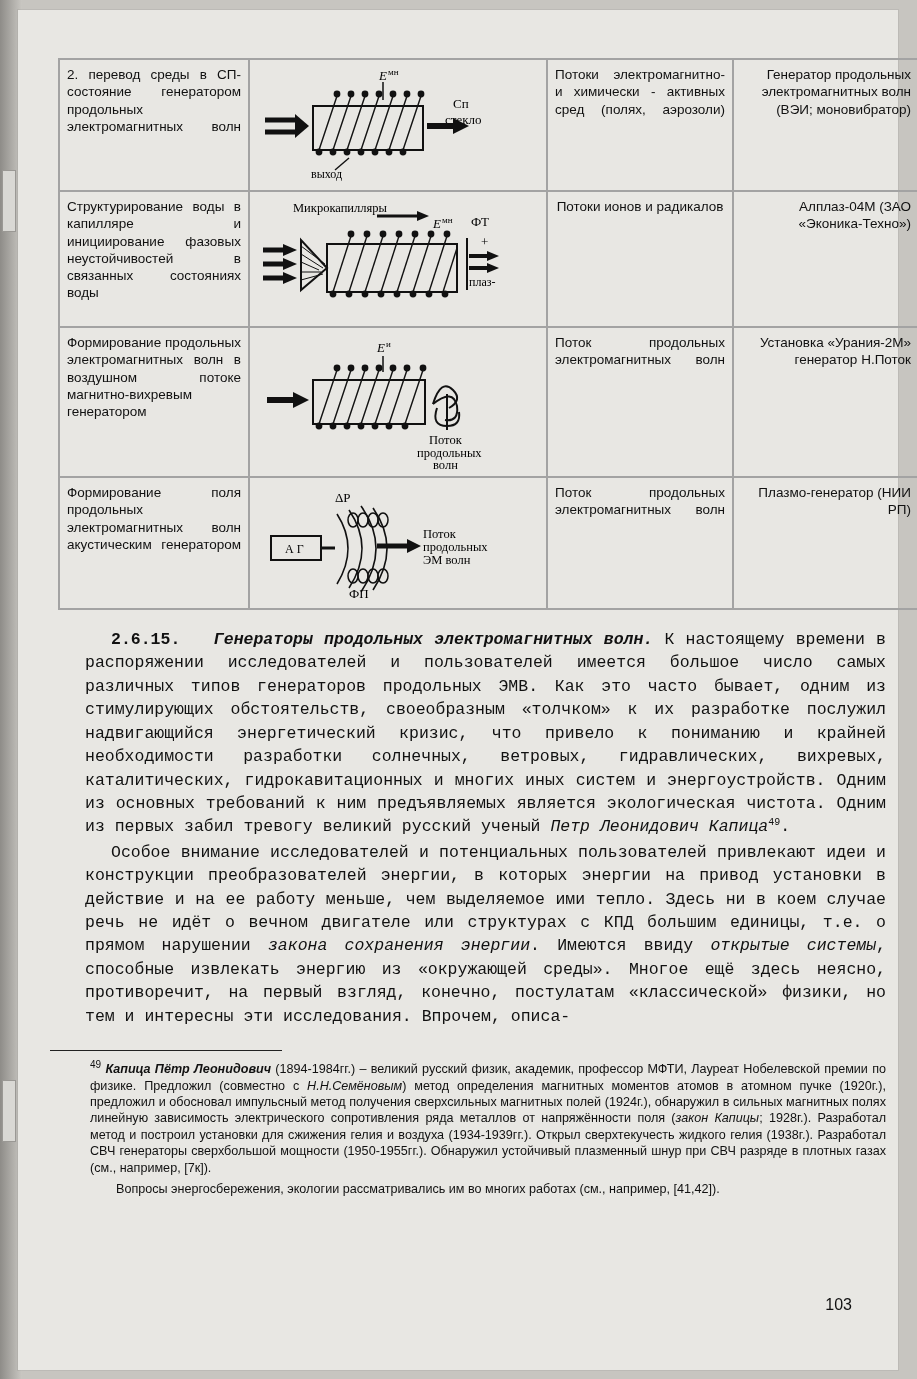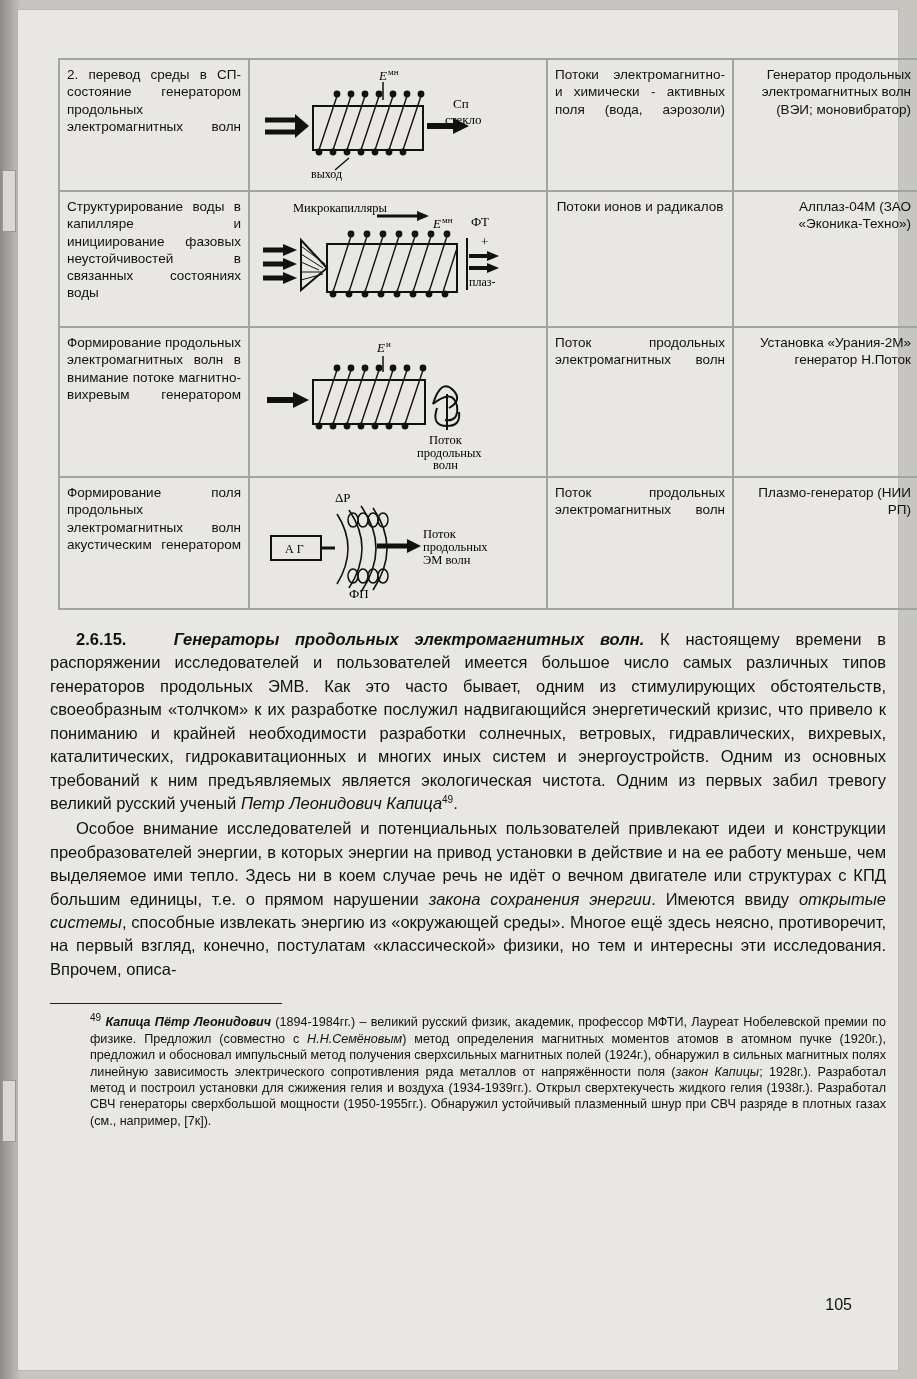--- a/index.html
+++ b/index.html
@@ -76,21 +76,22 @@
   }
   .fig svg { display: block; }
 
   
   .body-text {
     margin-top: 18px;
     font-size: 16.5px;
     line-height: 1.42;
     color: #111;
     text-align: justify;
-    font-family: Liberation Sans, sans-serif;
+    font-family: Liberation Mono, monospace;
+    margin-left: 35px;
   }
   .body-text p { margin: 0 0 2px 0; text-indent: 26px; }
   .sec-num { font-weight: bold; }
   .sec-title { font-weight: bold; font-style: italic; }
   .it { font-style: italic; }
   sup { font-size: 10px; vertical-align: super; }
 
   
   .fn-rule {
     margin-top: 22px;
@@ -187,21 +188,21 @@
                 <line x1="170" y1="60" x2="196" y2="60" stroke="#111" stroke-width="6"></line>
                 <polygon points="196,52 212,60 196,68" fill="#111"></polygon>
 
                 <line x1="126" y1="34" x2="126" y2="16" stroke="#111" stroke-width="1.5"></line>
 
                 <text x="54" y="112" font-family="Liberation Serif, serif" font-size="12">выход</text>
                 <line x1="78" y1="104" x2="92" y2="92" stroke="#111" stroke-width="1.4"></line>
               </svg>
             </div>
           </td>
-          <td class="c3">Потоки электромагнитно- и химически - активных поля (вода, аэрозоли)</td>
+          <td class="c3">Потоки электромагнитно- и химически - активных сред (полях, аэрозоли)</td>
           <td class="c4">Генератор продольных электромагнитных волн (ВЭИ; моновибратор)</td>
         </tr>
 
         <tr>
           <td class="c1">Структурирование воды в капилляре и инициирование фазовых неустойчивостей в связанных состояниях воды</td>
           <td class="c2">
             <div class="fig">
               <svg width="272" height="122" viewBox="0 0 272 122">
                 <text x="36" y="14" font-family="Liberation Serif, serif" font-size="12.5">Микрокапилляры</text>
                 <line x1="120" y1="18" x2="160" y2="18" stroke="#111" stroke-width="3"></line>
@@ -269,21 +270,21 @@
                 <polygon points="230,65 242,70 230,75" fill="#111"></polygon>
                 <text x="212" y="88" font-family="Liberation Serif, serif" font-size="12">плаз-</text>
               </svg>
             </div>
           </td>
           <td class="c3" style="text-align:right; text-align-last:center;">Потоки ионов и радикалов</td>
           <td class="c4">Алплаз-04М (ЗАО «Эконика-Техно»)</td>
         </tr>
 
         <tr>
-          <td class="c1">Формирование продольных электромагнитных волн в внимание потоке магнитно-вихревым генератором</td>
+          <td class="c1">Формирование продольных электромагнитных волн в воздушном потоке магнитно-вихревым генератором</td>
           <td class="c2">
             <div class="fig">
               <svg width="272" height="136" viewBox="0 0 272 136">
                 <text x="120" y="18" font-family="Liberation Serif, serif" font-size="13" font-style="italic">Е</text>
                 <text x="129" y="13" font-family="Liberation Serif, serif" font-size="9">и</text>
                 <line x1="126" y1="38" x2="126" y2="22" stroke="#111" stroke-width="1.5"></line>
 
                 <line x1="10" y1="66" x2="36" y2="66" stroke="#111" stroke-width="6"></line>
                 <polygon points="36,58 52,66 36,74" fill="#111"></polygon>
 
@@ -389,18 +390,19 @@
           <span>Особое внимание исследователей и потенциальных пользователей привлекают идеи и конструкции преобразователей энергии, в которых энергии на привод установки в действие и на ее работу меньше, чем выделяемое ими тепло. Здесь ни в коем случае речь не идёт о вечном двигателе или структурах с КПД большим единицы, т.е. о прямом нарушении </span><span class="it">закона сохранения энергии</span><span>. Имеются ввиду </span><span class="it">открытые системы</span><span>, способные извлекать энергию из «окружающей среды». Многое ещё здесь неясно, противоречит, на первый взгляд, конечно, постулатам «классической» физики, но тем и интересны эти исследования. Впрочем, описа-</span>
         </p>
       </div>
 
       <div class="fn-rule"></div>
       <div class="footnote">
         <p>
           <span class="fn-mark">49</span>
           <span class="b it">Капица Пётр Леонидович</span><span> (1894-1984гг.) – великий русский физик, академик, профессор МФТИ, Лауреат Нобелевской премии по физике. Предложил (совместно с </span><span class="it">Н.Н.Семёновым</span><span>) метод определения магнитных моментов атомов в атомном пучке (1920г.), предложил и обосновал импульсный метод получения сверхсильных магнитных полей (1924г.), обнаружил в сильных магнитных полях линейную зависимость электрического сопротивления ряда металлов от напряжённости поля (</span><span class="it">закон Капицы</span><span>; 1928г.). Разработал метод и построил установки для сжижения гелия и воздуха (1934-1939гг.). Открыл сверхтекучесть жидкого гелия (1938г.). Разработал СВЧ генераторы сверхбольшой мощности (1950-1955гг.). Обнаружил устойчивый плазменный шнур при СВЧ разряде в плотных газах (см., например, [7к]).</span>
         </p>
+        <p class="indent">Вопросы энергосбережения, экологии рассматривались им во многих работах (см., например, [41,42]).</p>
       </div>
     </div>
 
-    <div class="page-no">105</div>
+    <div class="page-no">103</div>
   </div>
 </div>
 
 </body></html>

